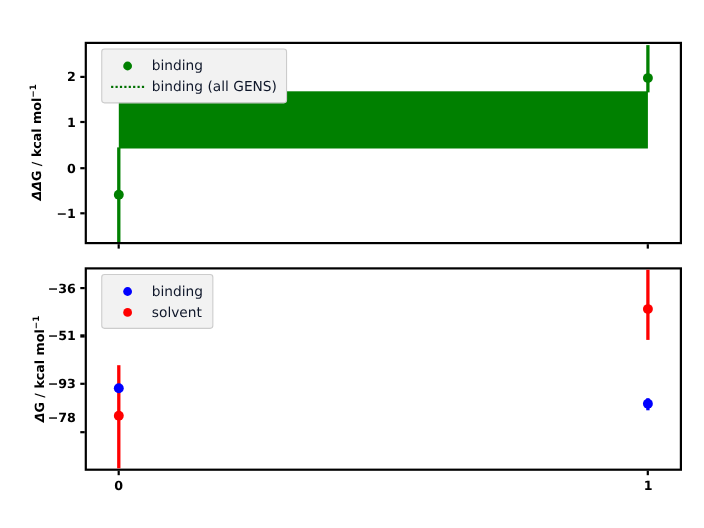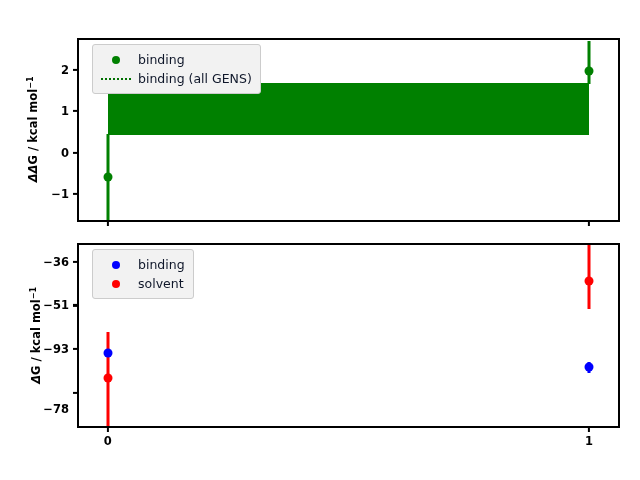--- a/index.html
+++ b/index.html
@@ -265,21 +265,21 @@
         <div class="marker" style="left: 510.125px; top: 122.415px; background: rgb(0, 0, 255);"></div>
         <div class="marker" style="left: 28.875px; top: 133.345px; background: rgb(255, 0, 0);"></div>
         <div class="marker" style="left: 510.125px; top: 36.2874px; background: rgb(255, 0, 0);"></div>
       </div>
   </div>
 
   <div class="ytick-col" id="yticks-bottom">
       <div class="ytick-label" style="top: 261.614px;">−36</div>
       <div class="ytick-label" style="top: 305.333px;">−51</div>
       <div class="ytick-label" style="top: 349.053px;">−93</div>
-      <div class="ytick-label" style="top: 409px;">−78</div>
+      <div class="ytick-label" style="top: 380px;">−78</div>
     </div>
   <div id="ytickmarks-bottom">
       <div class="ytick-mark" style="top: 261.614px;"></div>
       <div class="ytick-mark" style="top: 305.333px;"></div>
       <div class="ytick-mark" style="top: 349.053px;"></div>
       <div class="ytick-mark" style="top: 392.773px;"></div>
     </div>
 
   <div class="ylabel" id="ylabel-bottom"><i><span>Δ</span></i><span>G / kcal mol</span><sup>−1</sup></div>
 

